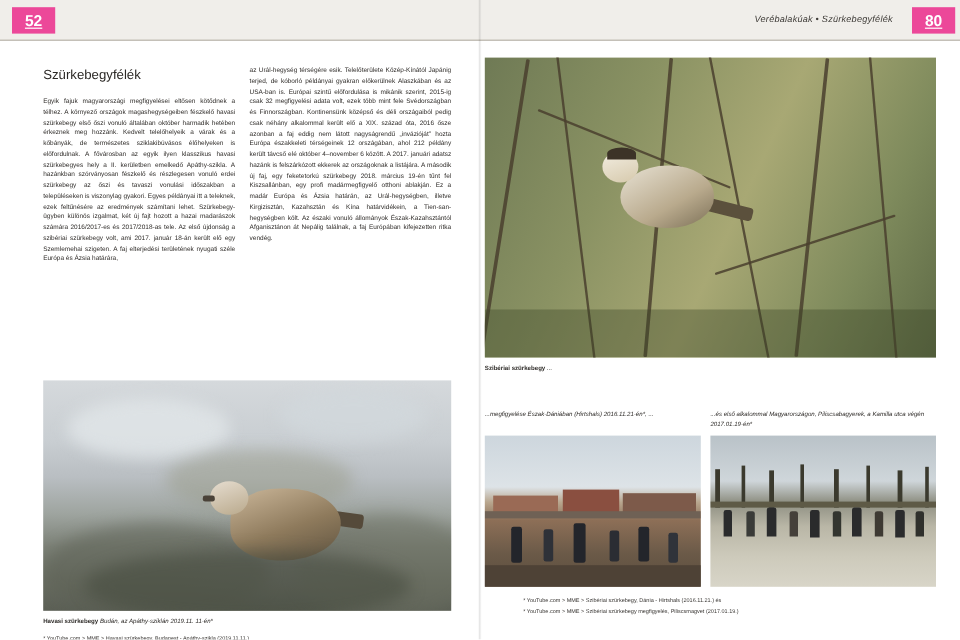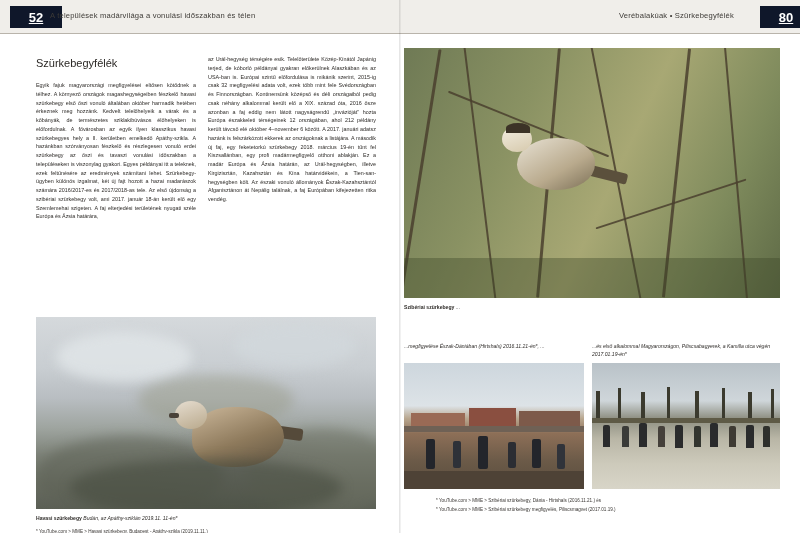--- a/index.html
+++ b/index.html
@@ -7,28 +7,28 @@
   .spread{position:relative;width:800px;height:533px;background:#ffffff;}
 
   
   .hdr{position:absolute;top:0;height:34px;background:#f0eeea;}
   .hdr.left{left:0;width:400px;}
   .hdr.right{left:400px;width:400px;}
   .hdr-rule{position:absolute;top:33px;height:1px;background:#b9b4ab;}
   .hdr-rule.left{left:0;width:400px;}
   .hdr-rule.right{left:400px;width:400px;}
 
-  .folio{position:absolute;top:6px;width:52px;height:22px;background:#0f172a;color:#fff;
+  .folio{position:absolute;top:6px;width:36px;height:22px;background:#ec4899;color:#fff;
          font-size:13px;font-weight:bold;display:flex;align-items:center;justify-content:center;text-decoration:underline;}
   .folio.l{left:10px;}
   .folio.r{left:760px;}
 
   .runhead{position:absolute;top:11px;font-size:7.6px;color:#3d3a36;letter-spacing:.2px;white-space:nowrap;}
   .runhead.l{left:50px;}
-  .runhead.r{right:66px;text-align:right;}
+  .runhead.r{right:56px;text-align:right;font-style:italic;}
 
   
   .page{position:absolute;top:34px;height:499px;}
   .page.left{left:0;width:389px;}
   .page.right{left:400px;width:400px;}
 
   .section-title{position:absolute;font-size:11px;color:#2b2825;font-weight:normal;}
 
   .col{position:absolute;font-size:5.4px;line-height:1.62;color:#2e2b28;text-align:justify;}
 
@@ -85,21 +85,20 @@
 <div class="spread">
 
   <div class="hdr left"></div>
   <div class="hdr right"></div>
   <div class="hdr-rule left"></div>
   <div class="hdr-rule right"></div>
 
   <div class="folio l">52</div>
   <div class="folio r">80</div>
 
-  <div class="runhead l">A települések madárvilága a vonulási időszakban és télen</div>
   <div class="runhead r">Verébalakúak • Szürkebegyfélék</div>
 
   <div class="page left">
 
     <div class="section-title" style="left:36px;top:23px;">Szürkebegyfélék</div>
 
     <div class="col" style="left:36px;top:47px;width:160px;">Egyik fajuk magyarországi megfigyelései eltősen kötődnek a télhez. A környező országok magashegységeiben fészkelő havasi szürkebegy első őszi vonuló általában október harmadik hetében érkeznek meg hozzánk. Kedvelt telelőhelyeik a várak és a kőbányák, de természetes sziklakibúvásos élőhelyeken is előfordulnak. A fővárosban az egyik ilyen klasszikus havasi szürkebegyes hely a II. kerületben emelkedő Apáthy-szikla. A hazánkban szórványosan fészkelő és részlegesen vonuló erdei szürkebegy az őszi és tavaszi vonulási időszakban a településeken is viszonylag gyakori. Egyes példányai itt a teleknek, ezek feltűnésére az eredmények számítani lehet. Szürkebegy-ügyben különös izgalmat, két új fajt hozott a hazai madarászok számára 2016/2017-es és 2017/2018-as tele. Az első újdonság a szibériai szürkebegy volt, ami 2017. január 18-án került elő egy Szemlemehai szigeten. A faj elterjedési területének nyugati széle Európa és Ázsia határára,</div>
 
     <div class="col" style="left:208px;top:21px;width:168px;">az Urál-hegység térségére esik. Telelőterülete Közép-Kínától Japánig terjed, de kóborló példányai gyakran előkerülnek Alaszkában és az USA-ban is. Európai szintű előfordulása is mikánik szerint, 2015-ig csak 32 megfigyelési adata volt, ezek több mint fele Svédországban és Finnországban. Kontinensünk középső és déli országaiból pedig csak néhány alkalommal került elő a XIX. század óta, 2016 ősze azonban a faj eddig nem látott nagyságrendű „invázióját” hozta Európa északkeleti térségeinek 12 országában, ahol 212 példány került távcső elé október 4–november 6 között. A 2017. januári adatsz hazánk is felszárkózott ekkerek az országoknak a listájára. A második új faj, egy feketetorkú szürkebegy 2018. március 19-én tűnt fel Kiszsallánban, egy profi madármegfigyelő otthoni ablakján. Ez a madár Európa és Ázsia határán, az Urál-hegységben, illetve Kirgizisztán, Kazahsztán és Kína határvidékein, a Tien-san-hegységben költ. Az északi vonuló állományok Észak-Kazahsztántól Afganisztánon át Nepálig találnak, a faj Európában kifejezetten ritka vendég.</div>
 

